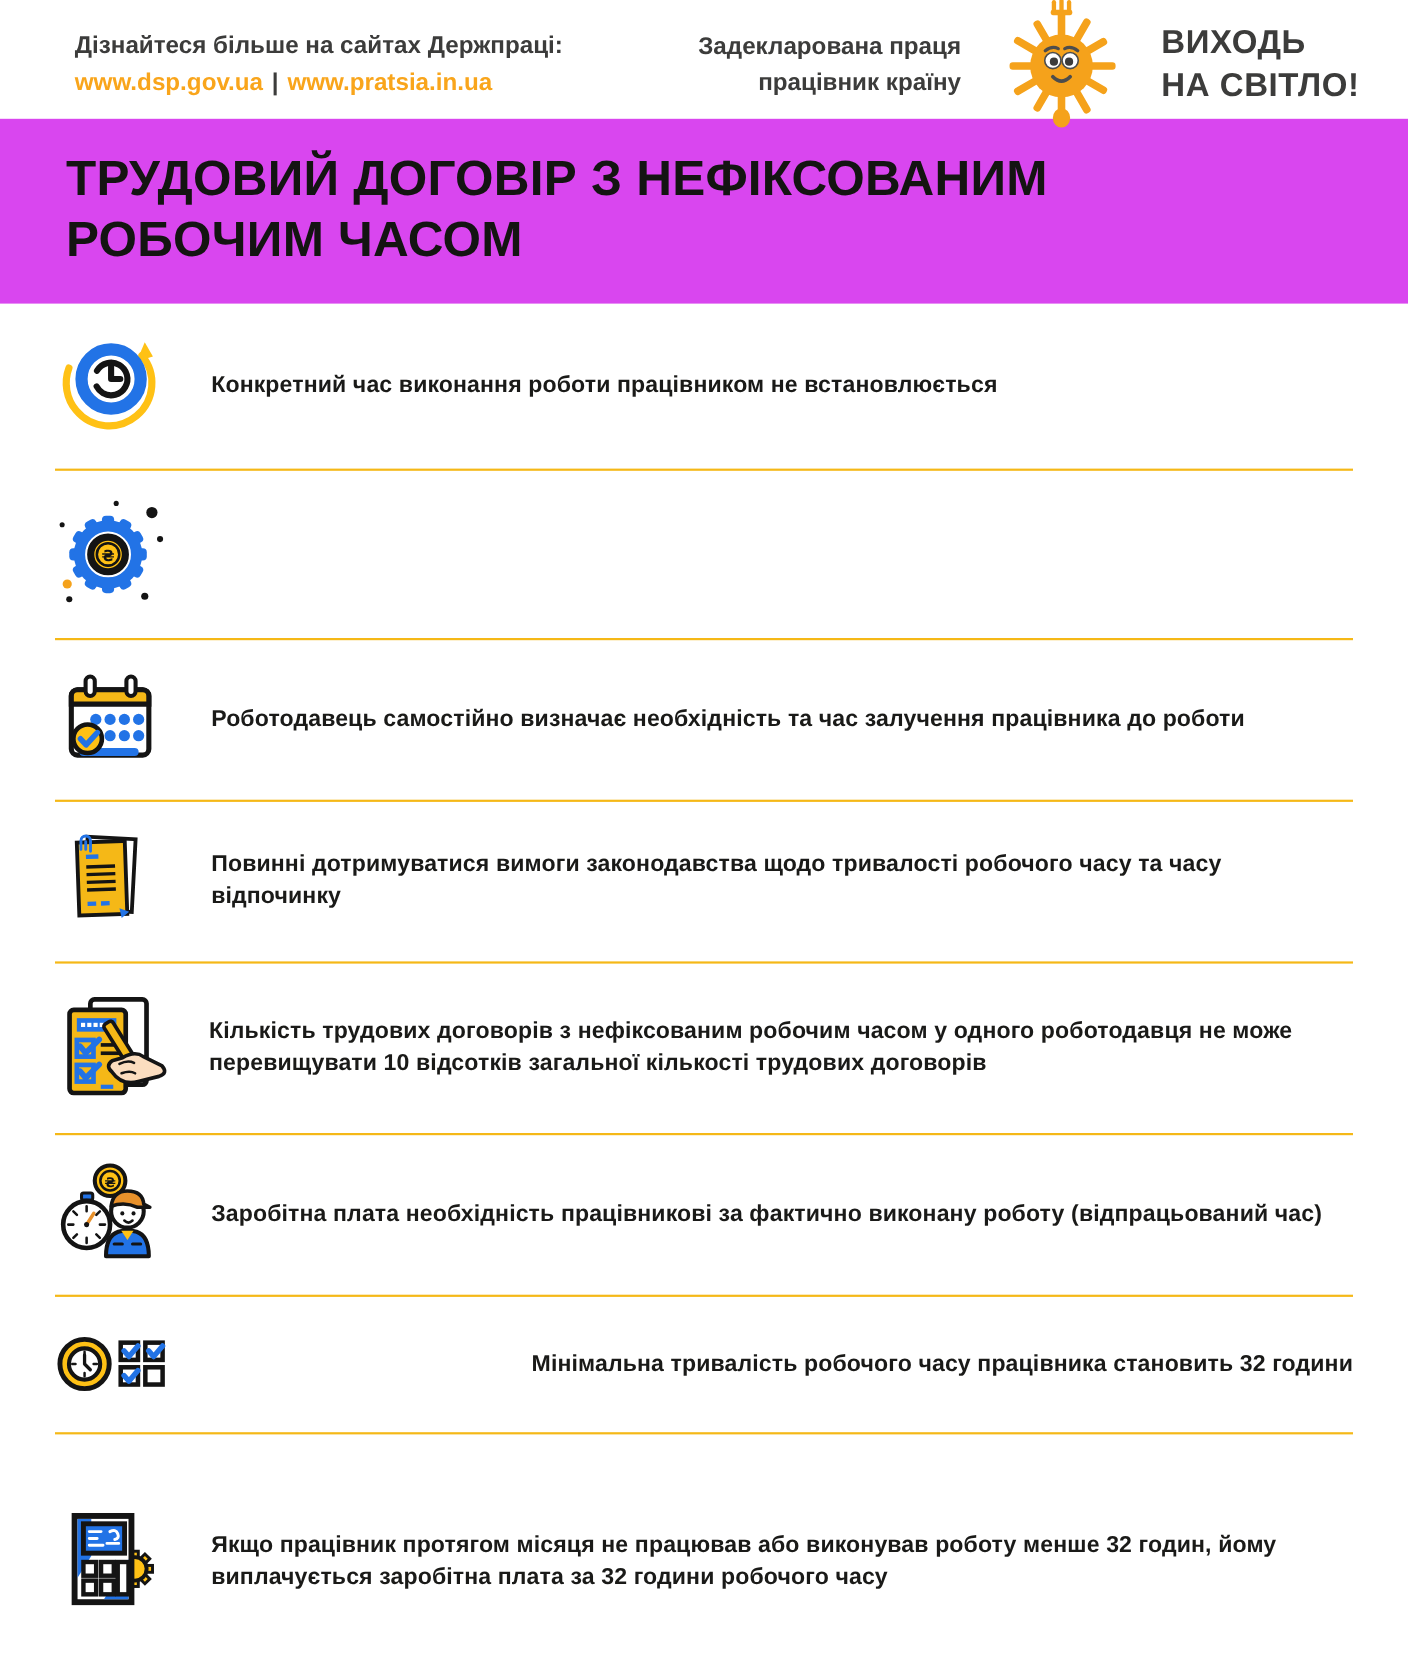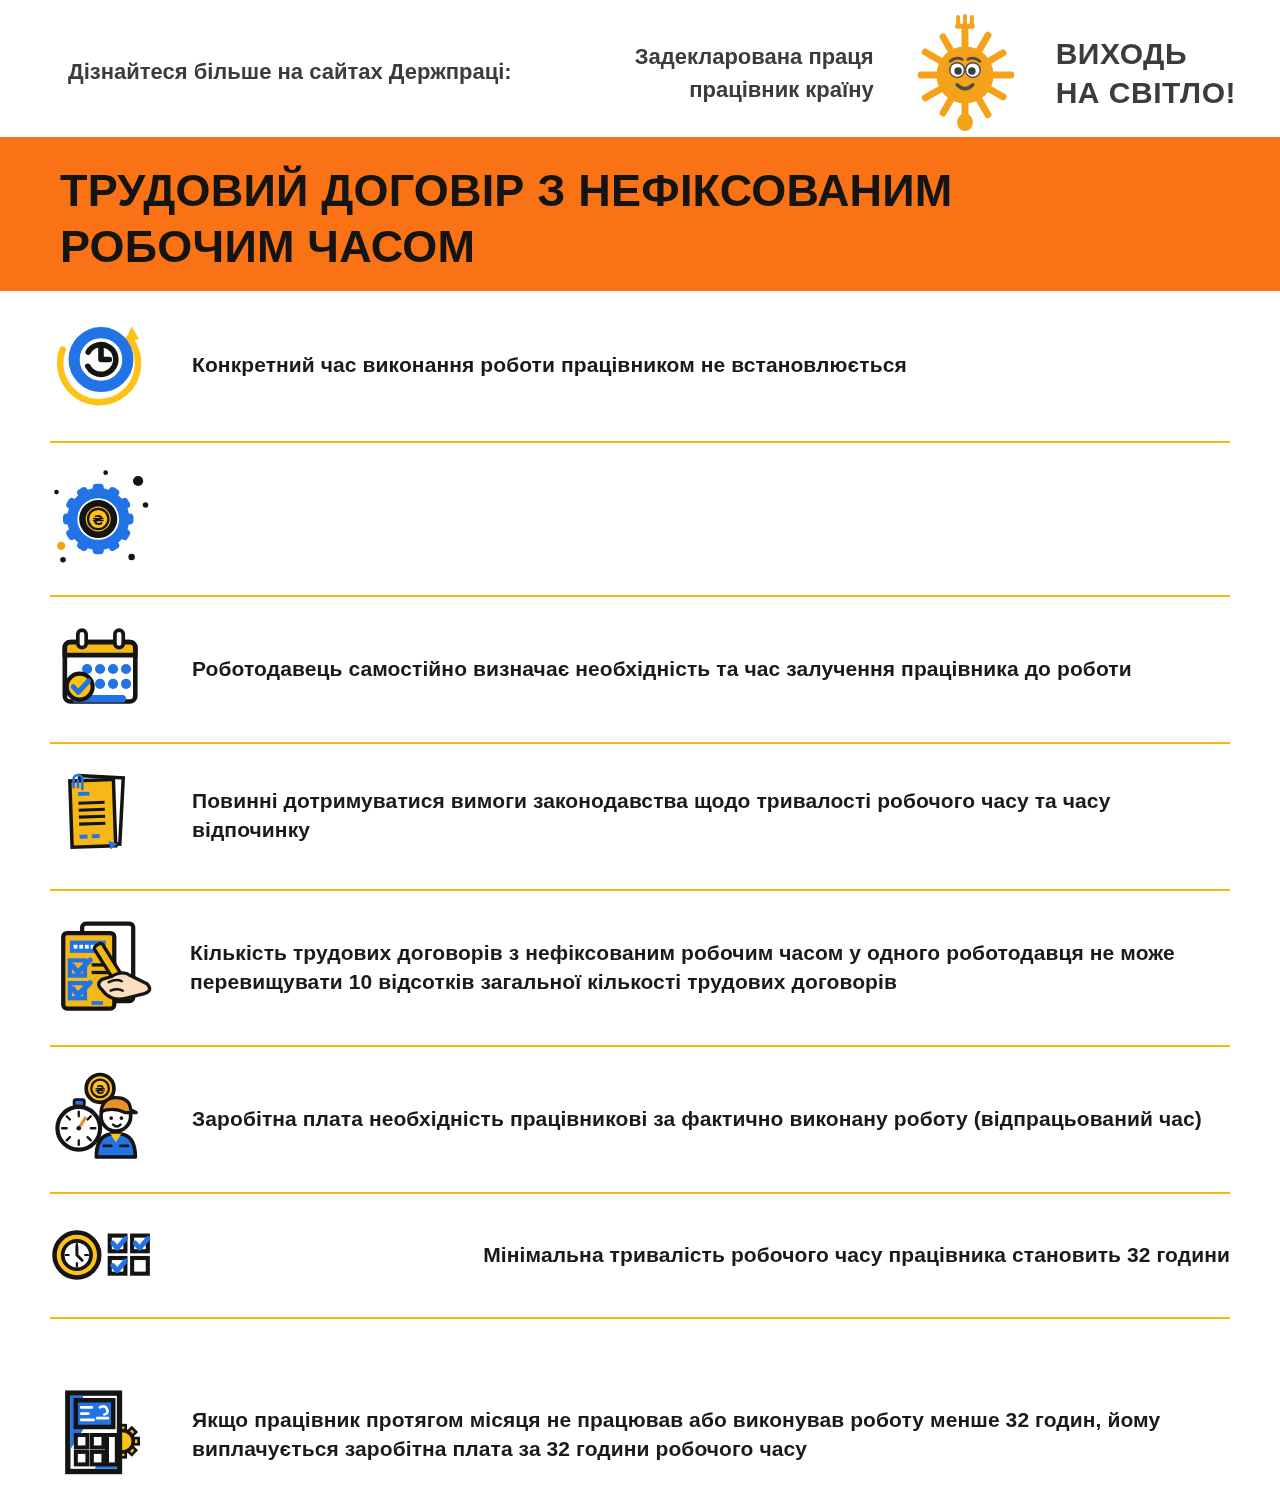--- a/index.html
+++ b/index.html
@@ -1,31 +1,31 @@
 <!DOCTYPE html>
 <html><head>
 <meta charset="utf-8">
 <style>
   html,body{margin:0;padding:0;background:#ffffff;}
   body{width:1280px;font-family:"Liberation Sans", sans-serif;color:#1a1a18;}
 
   
   .header{display:flex;justify-content:space-between;align-items:center;
-          padding:22px 44px 14px 68px;height:137px;box-sizing:border-box;}
+          padding:22px 44px 14px 68px;height:108px;box-sizing:border-box;}
   .header-left{font-size:22px;font-weight:bold;line-height:1.55;color:#3c3c3b;}
   .header-links{color:#f9a51b;}
   .header-links .sep{color:#3c3c3b;padding:0 8px;font-weight:bold;}
   .header-links a{color:#f9a51b;text-decoration:none;}
   .header-right{display:flex;align-items:center;gap:32px;}
   .tagline{font-size:22px;font-weight:bold;color:#3c3c3b;text-align:right;line-height:1.5;}
   .wordmark{font-size:30px;font-weight:bold;color:#3c3c3b;line-height:1.3;letter-spacing:0.5px;white-space:nowrap;}
   .sun-logo{width:118px;height:118px;flex:0 0 auto;}
 
   
-  .banner{background:#f97316;padding:26px 60px 16px 60px;}
+  .banner{background:#d946ef;padding:26px 60px 30px 60px;}
   .banner h1{margin:0;font-size:45px;line-height:1.24;color:#141412;
              font-weight:bold;letter-spacing:0.2px;}
 
   
   .rows{padding:0 50px;}
   .row{display:flex;align-items:center;gap:30px;border-bottom:2px solid #f5b817;}
   .row:last-child{border-bottom:none;}
   .row:nth-child(1){min-height:150px;}
   .row:nth-child(2){min-height:152px;}
   .row:nth-child(3){min-height:145px;}
@@ -38,20 +38,23 @@
   .icon-box svg{display:block;}
   .row-text{margin:0;font-size:21px;font-weight:bold;line-height:1.38;
             color:#1a1a18;max-width:1020px;letter-spacing:0.1px;}
 </style>
 </head>
 <body>
 
 <div class="header">
   <div class="header-left">
     <div>Дізнайтеся більше на сайтах Держпраці:</div>
+    <div class="header-links">
+      <a href="#">www.dsp.gov.ua</a><span class="sep">|</span><a href="#">www.pratsia.in.ua</a>
+    </div>
   </div>
 
   <div class="header-right">
     <div class="tagline">
       <div>Задекларована праця</div>
       <div>працівник країну</div>
     </div>
 
     <svg class="sun-logo" viewBox="0 0 120 120">
       <g fill="#f5a21b">

